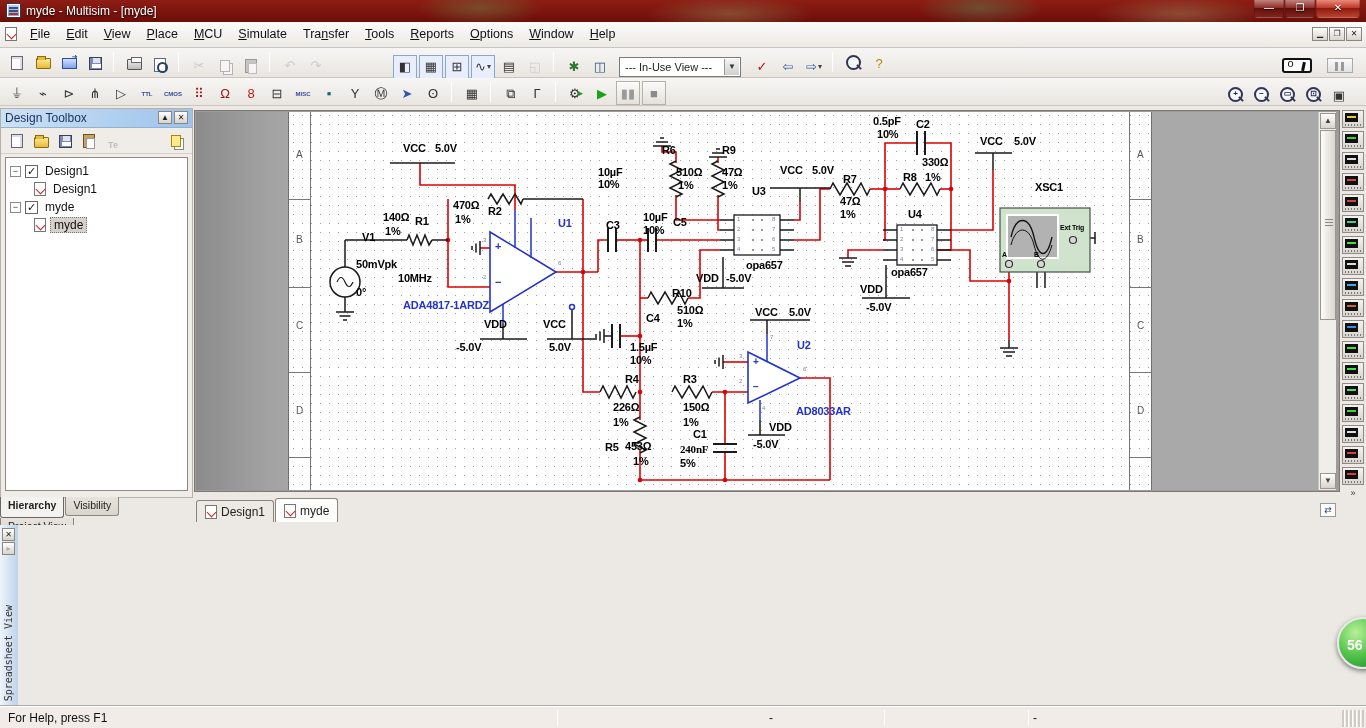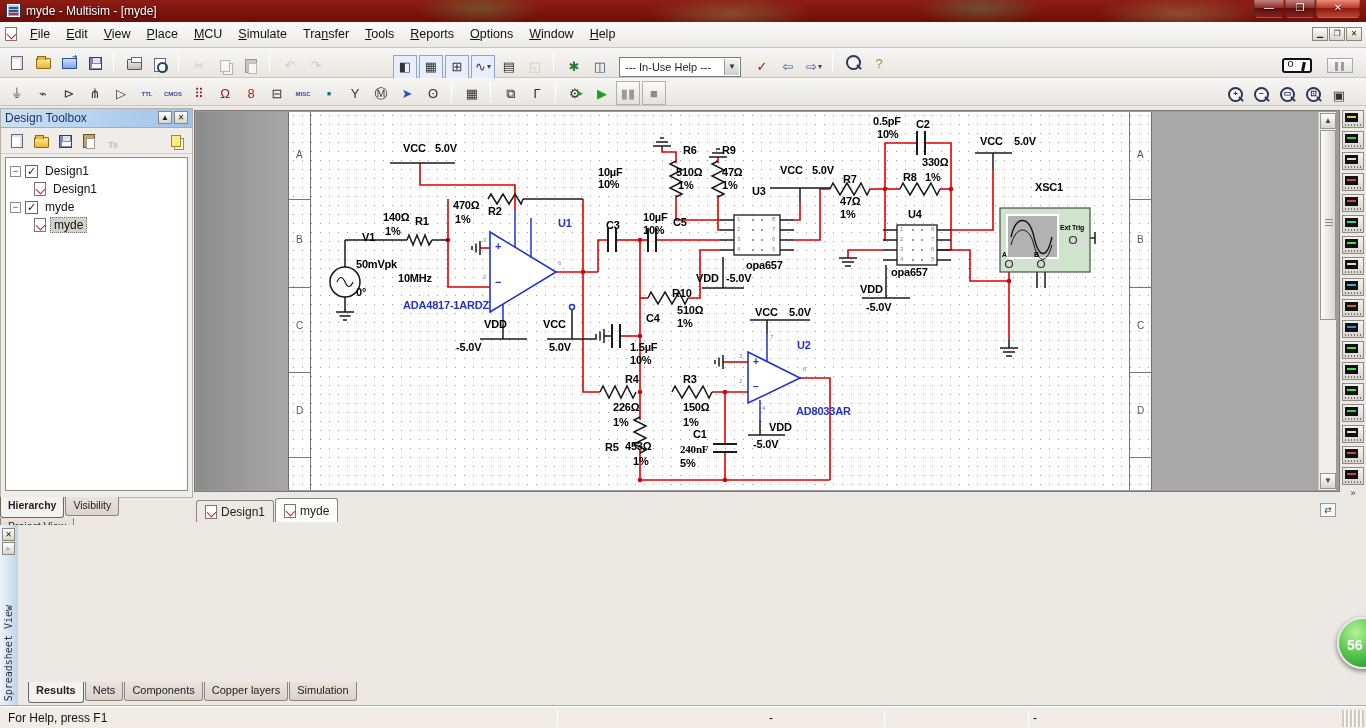--- a/index.html
+++ b/index.html
@@ -215,21 +215,21 @@
           <span class="g">◱</span>
         </span>
       </span><span class="sep"></span><span class="tbgroup">
         <span class="tb">
           <span class="g" style="color: rgb(44, 122, 44);">✱</span>
         </span>
         <span class="tb">
           <span class="g" style="color: rgb(40, 82, 122);">◫</span>
         </span>
       </span><span class="combo">
-        <span>--- In-Use Help ---</span>
+        <span>--- In-Use View ---</span>
         <span class="drop">▼</span>
       </span><span class="tbgroup">
         <span class="tb">
           <span class="g" style="color: rgb(176, 16, 16);">✓</span>
         </span>
         <span class="tb">
           <span class="g" style="color: rgb(58, 92, 168);">⇦</span>
         </span>
         <span class="tb">
           <span class="g" style="color: rgb(58, 92, 168);">⇨</span>
@@ -580,21 +580,21 @@
       <span class="sl" style="left: 288px; top: 207px;">VDD</span>
       <span class="sl" style="left: 260px; top: 230px;">-5.0V</span>
       <span class="sl" style="left: 347px; top: 207px;">VCC</span>
       <span class="sl" style="left: 353px; top: 230px;">5.0V</span>
       <span class="sl" style="left: 402px; top: 55px;">10µF</span>
       <span class="sl" style="left: 402px; top: 67px;">10%</span>
       <span class="sl" style="left: 410px; top: 108px;">C3</span>
       <span class="sl" style="left: 447px; top: 100px;">10µF</span>
       <span class="sl" style="left: 477px; top: 105px;">C5</span>
       <span class="sl" style="left: 447px; top: 113px;">10%</span>
-      <span class="sl" style="left: 487px; top: 33px;">R6</span>
+      <span class="sl" style="left: 466px; top: 33px;">R6</span>
       <span class="sl" style="left: 480px; top: 55px;">510Ω</span>
       <span class="sl" style="left: 482px; top: 68px;">1%</span>
       <span class="sl" style="left: 526px; top: 33px;">R9</span>
       <span class="sl" style="left: 526px; top: 55px;">47Ω</span>
       <span class="sl" style="left: 526px; top: 68px;">1%</span>
       <span class="sl" style="left: 584px; top: 53px;">VCC</span>
       <span class="sl" style="left: 616px; top: 53px;">5.0V</span>
       <span class="sl" style="left: 556px; top: 74px;">U3</span>
       <span class="sl" style="left: 550px; top: 148px;">opa657</span>
       <span class="sl" style="left: 500px; top: 161px;">VDD</span>
@@ -781,21 +781,20 @@
       <span class="pgico"></span>
       <span>myde</span>
     </span></div>
 
 <div id="ssv">
   <div id="ssv-strip">
     <span class="vtext">Spreadsheet View</span>
   </div>
   <span class="ssbtn" style="top:3px">✕</span>
   <span class="ssbtn" style="top:17px;color:#aaa">▸</span>
-  <div id="ssv-tabs"><span class="tab active">Results</span><span class="tab">Nets</span><span class="tab">Components</span><span class="tab">Copper layers</span><span class="tab">Simulation</span></div>
 </div>
 
 <div id="badge">56</div>
 
 <div id="statusbar">
   <span id="status-help">For Help, press F1</span>
   <span class="ssep" style="left:557px"></span>
     <span class="ssep" style="left:884px"></span>
     <span class="ssep" style="left:1028px"></span>
   <span class="sdash" style="left:769px">-</span>

